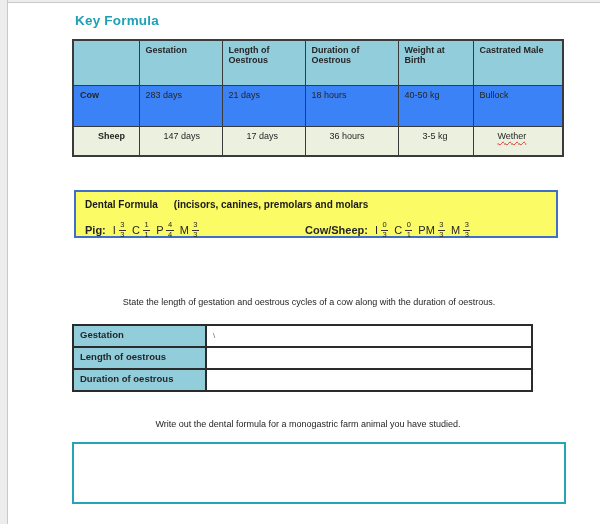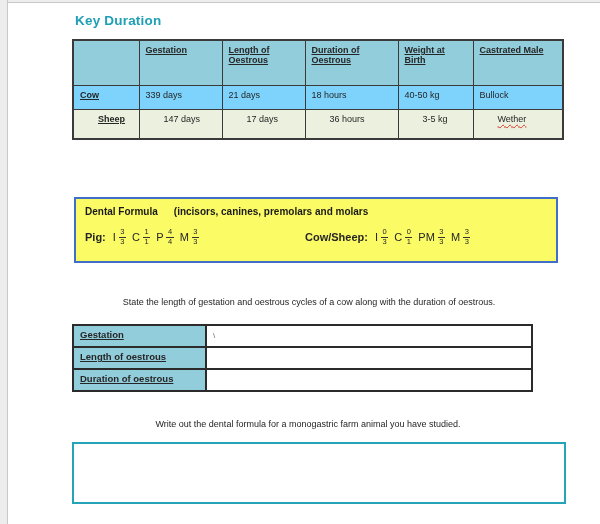--- a/index.html
+++ b/index.html
@@ -34,28 +34,28 @@
     border: 1px solid #3a3a3a;
     font-size: 9px;
     text-align: left;
     vertical-align: top;
     padding: 4px 6px;
     overflow: hidden;
   }
   .key-table th { background: #92cddc; font-weight: bold; height: 45px; }
   .key-table td { font-weight: normal; }
   .key-table .label-cell { font-weight: bold; }
-  .row-cow td { background: #7dd3fc; height: 24px; }
+  .row-cow td { background: #3b82f6; height: 41px; }
   .row-sheep td { background: #ebf1de; height: 30px; padding-left: 24px; }
   .row-pig td { background: #e5e0ec; height: 33px; }
-  .u { text-decoration: underline; }
+  .u { }
   .misspelled { text-decoration: underline wavy #d93025; text-decoration-thickness: 1px; text-underline-offset: 2px; }
   
   .dental {
-    position: absolute; left: 74px; top: 197px; width: 484px; height: 66px;
+    position: absolute; left: 74px; top: 190px; width: 484px; height: 48px;
     background: #fbfb66; border: 2px solid #3f6fc8;
   }
   .dental-head { position: absolute; left: 9px; top: 7px; font-size: 10px; font-weight: bold; color: #1a1a1a; }
   .dental-head .ds { margin-left: 16px; }
   .formula { position: absolute; top: 29px; font-size: 11px; color: #262626; display: flex; align-items: center; }
   .formula-pig { left: 9px; }
   .formula-cow { left: 229px; }
   .flabel { margin-right: 7px; font-weight: bold; }
   .fpart { display: inline-flex; align-items: center; margin-right: 6px; }
   .fletter { font-size: 11px; }
@@ -84,21 +84,21 @@
     position: absolute; left: 72px; top: 442px; width: 494px; height: 62px;
     background: #ffffff; border: 2px solid #25a3b8;
   }
 </style>
 </head>
 <body>
 
 <div class="edge-top"></div>
 <div class="edge-left"></div>
 
-<h1 class="title">Key Duration</h1>
+<h1 class="title">Key Formula</h1>
 
 <table class="key-table">
   <colgroup>
     <col style="width:66px">
       <col style="width:83px">
       <col style="width:83px">
     <col style="width:93px">
       <col style="width:75px">
       <col style="width:90px">
   </colgroup>
@@ -106,21 +106,21 @@
       <tr>
     <th><span class="u"></span></th>
     <th><span class="u">Gestation</span></th>
     <th><span class="u">Length of Oestrous</span></th>
     <th><span class="u">Duration of Oestrous</span></th>
     <th><span class="u">Weight at Birth</span></th>
     <th><span class="u">Castrated Male</span></th>
   </tr>
   <tr class="row-cow">
     <td class="label-cell"><span class="u">Cow</span></td>
-    <td><span>339 days</span></td>
+    <td><span>283 days</span></td>
     <td><span>21 days</span></td>
     <td><span>18 hours</span></td>
     <td><span>40-50 kg</span></td>
     <td><span>Bullock</span></td>
   </tr>
   <tr class="row-sheep">
     <td class="label-cell"><span class="u">Sheep</span></td>
     <td><span>147 days</span></td>
     <td><span>17 days</span></td>
     <td><span>36 hours</span></td>

